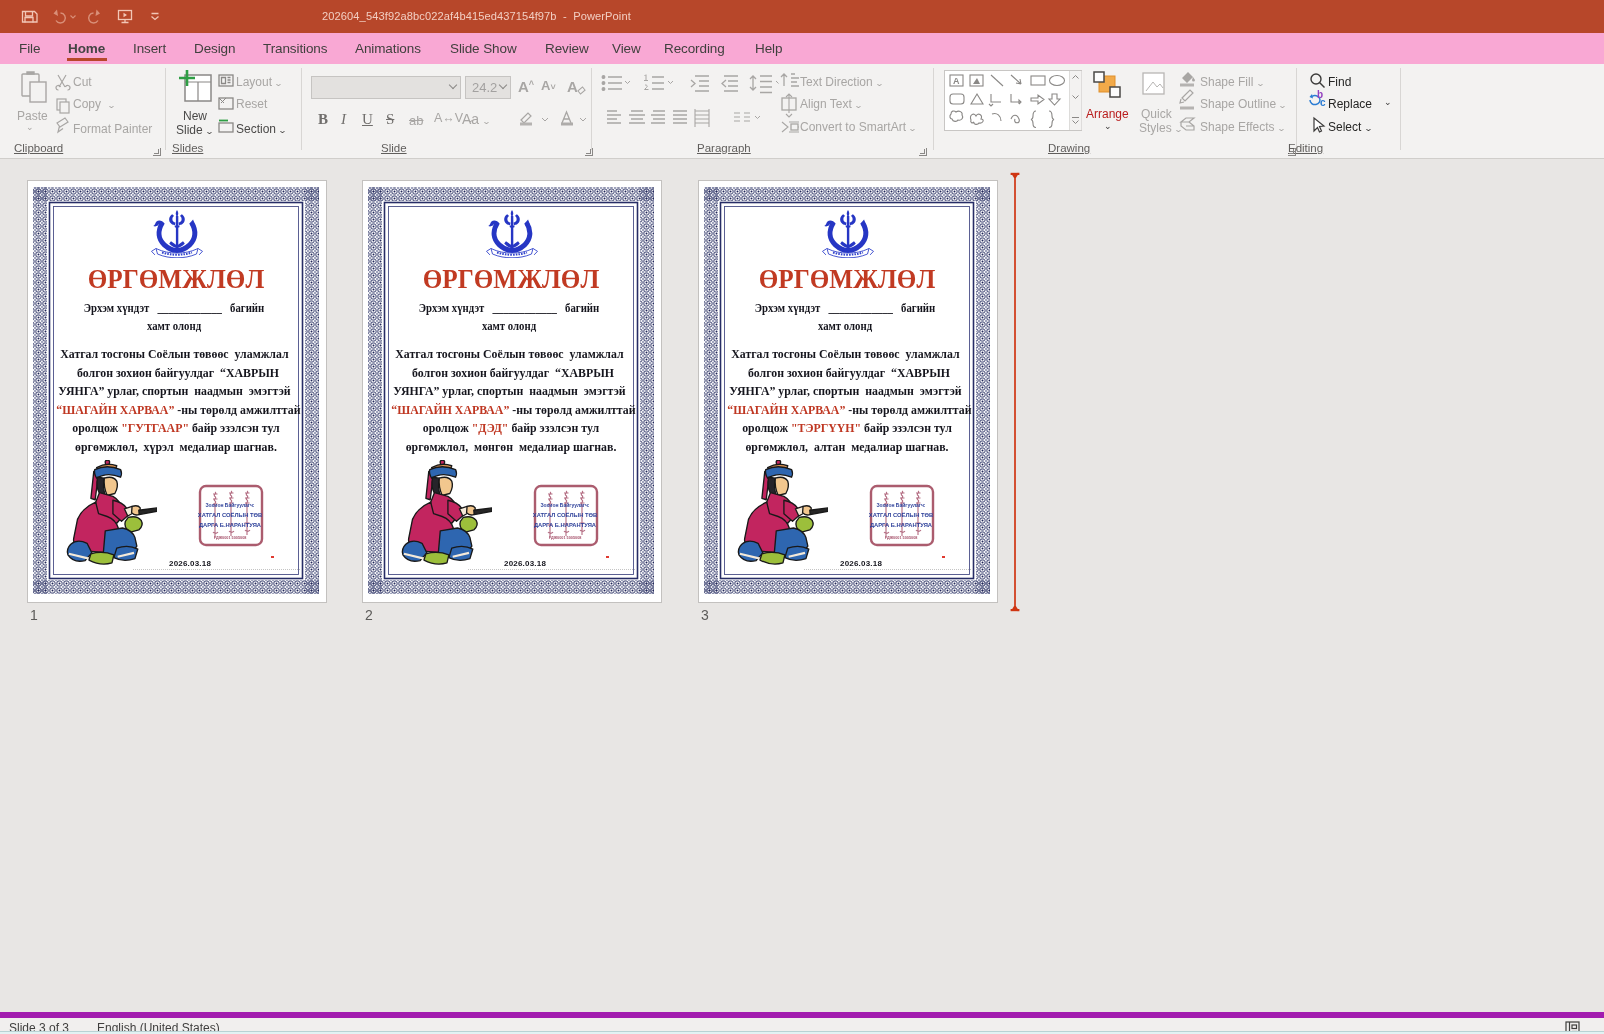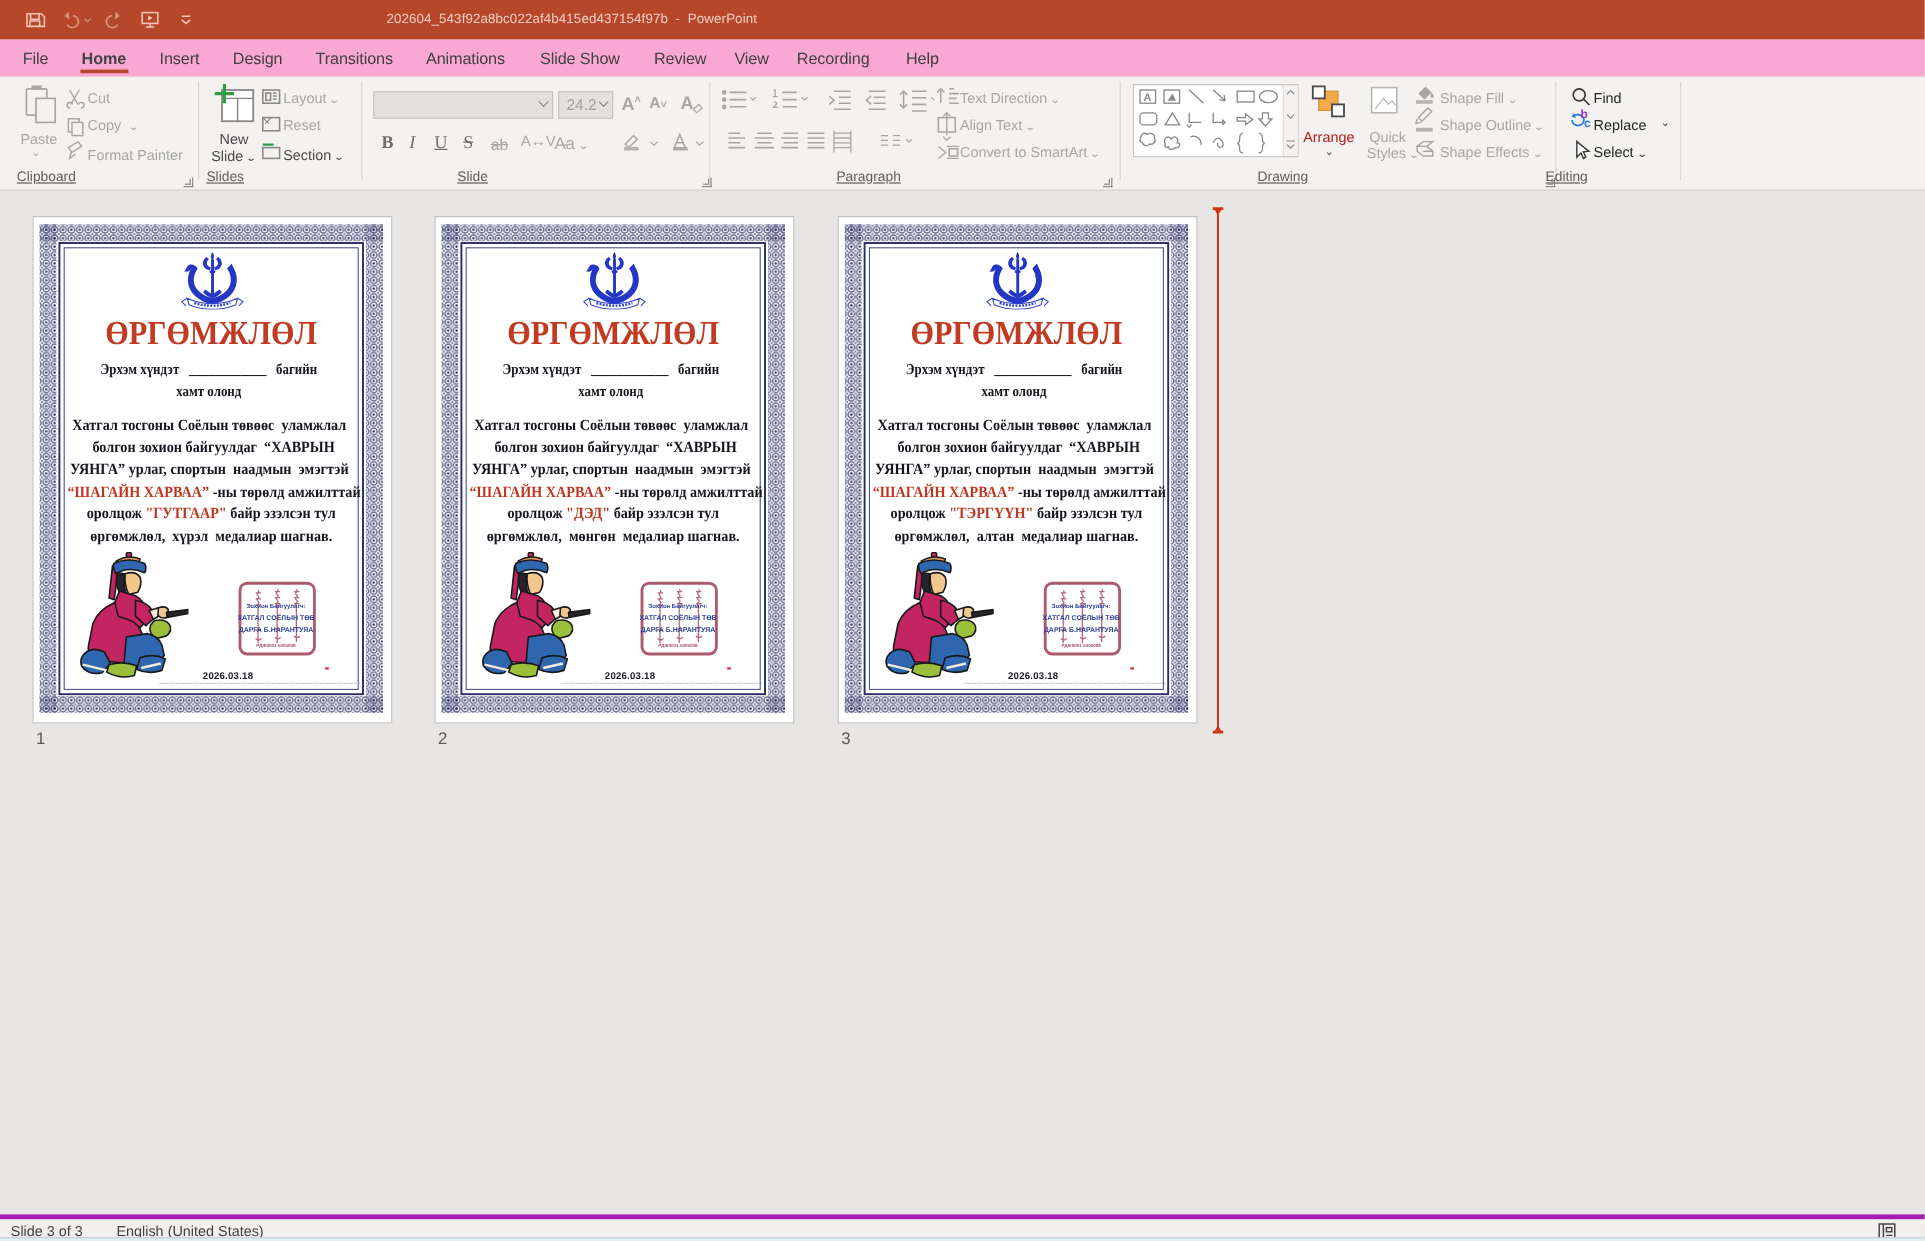--- a/index.html
+++ b/index.html
@@ -34,21 +34,21 @@
 
 .cert{position:absolute;left:0;top:0;width:296px;height:419px;font-family:"Liberation Serif",serif;font-weight:bold;}
 .ctitle{position:absolute;left:0;top:84px;width:100%;text-align:center;font-size:28px;line-height:28px;color:#c13a22;font-weight:bold;transform:scaleX(0.90);}
 .cline1{position:absolute;left:-2px;top:121px;width:100%;text-align:center;font-size:12.5px;line-height:12.5px;color:#15151d;transform:scaleX(0.86);}
 .cline2{position:absolute;left:-2px;top:139px;width:100%;text-align:center;font-size:12.5px;line-height:12.5px;color:#15151d;transform:scaleX(0.86);}
 .cbl{position:absolute;left:21px;width:250px;text-align:center;font-size:13px;line-height:13px;color:#15151d;white-space:nowrap;transform:scaleX(0.91);transform-origin:50% 0;}
 .cred{color:#bf3722;}
 .cdate{position:absolute;left:141px;top:379px;font-size:8px;line-height:8px;font-family:"Liberation Sans",sans-serif;color:#15151d;letter-spacing:0.2px;}
 .cdash{position:absolute;left:243px;top:375px;width:3px;height:2px;background:#e03a30;}
 
-#statusbar{position:absolute;left:0;top:1012px;width:1604px;height:19px;background:#f1efee;border-top:4px solid #a21caf;}
+#statusbar{position:absolute;left:0;top:1012px;width:1604px;height:19px;background:#f1efee;border-top:6px solid #a21caf;}
 #statusbar .st{position:absolute;top:3px;font-size:12px;color:#3f3e3d;}
 #botstrip{position:absolute;left:0;top:1031px;width:1604px;height:3px;background:#e2f2f3;border-top:1px solid #b9d2d4;}
 </style></head><body>
 <div id="titlebar">
     <svg class="abs" style="left:0;top:0" width="170" height="33" viewBox="0 0 170 33">
 <g fill="none" stroke="#f2c6b6" stroke-width="1.3">
 <path d="M22.5 11.5 h12 l2.5 2.5 v8 h-14.5 z"></path>
 <path d="M25.5 11.5 v4.5 h7 v-4.5"></path>
 <path d="M25 22.5 v-5 h8 v5"></path>
 </g>

